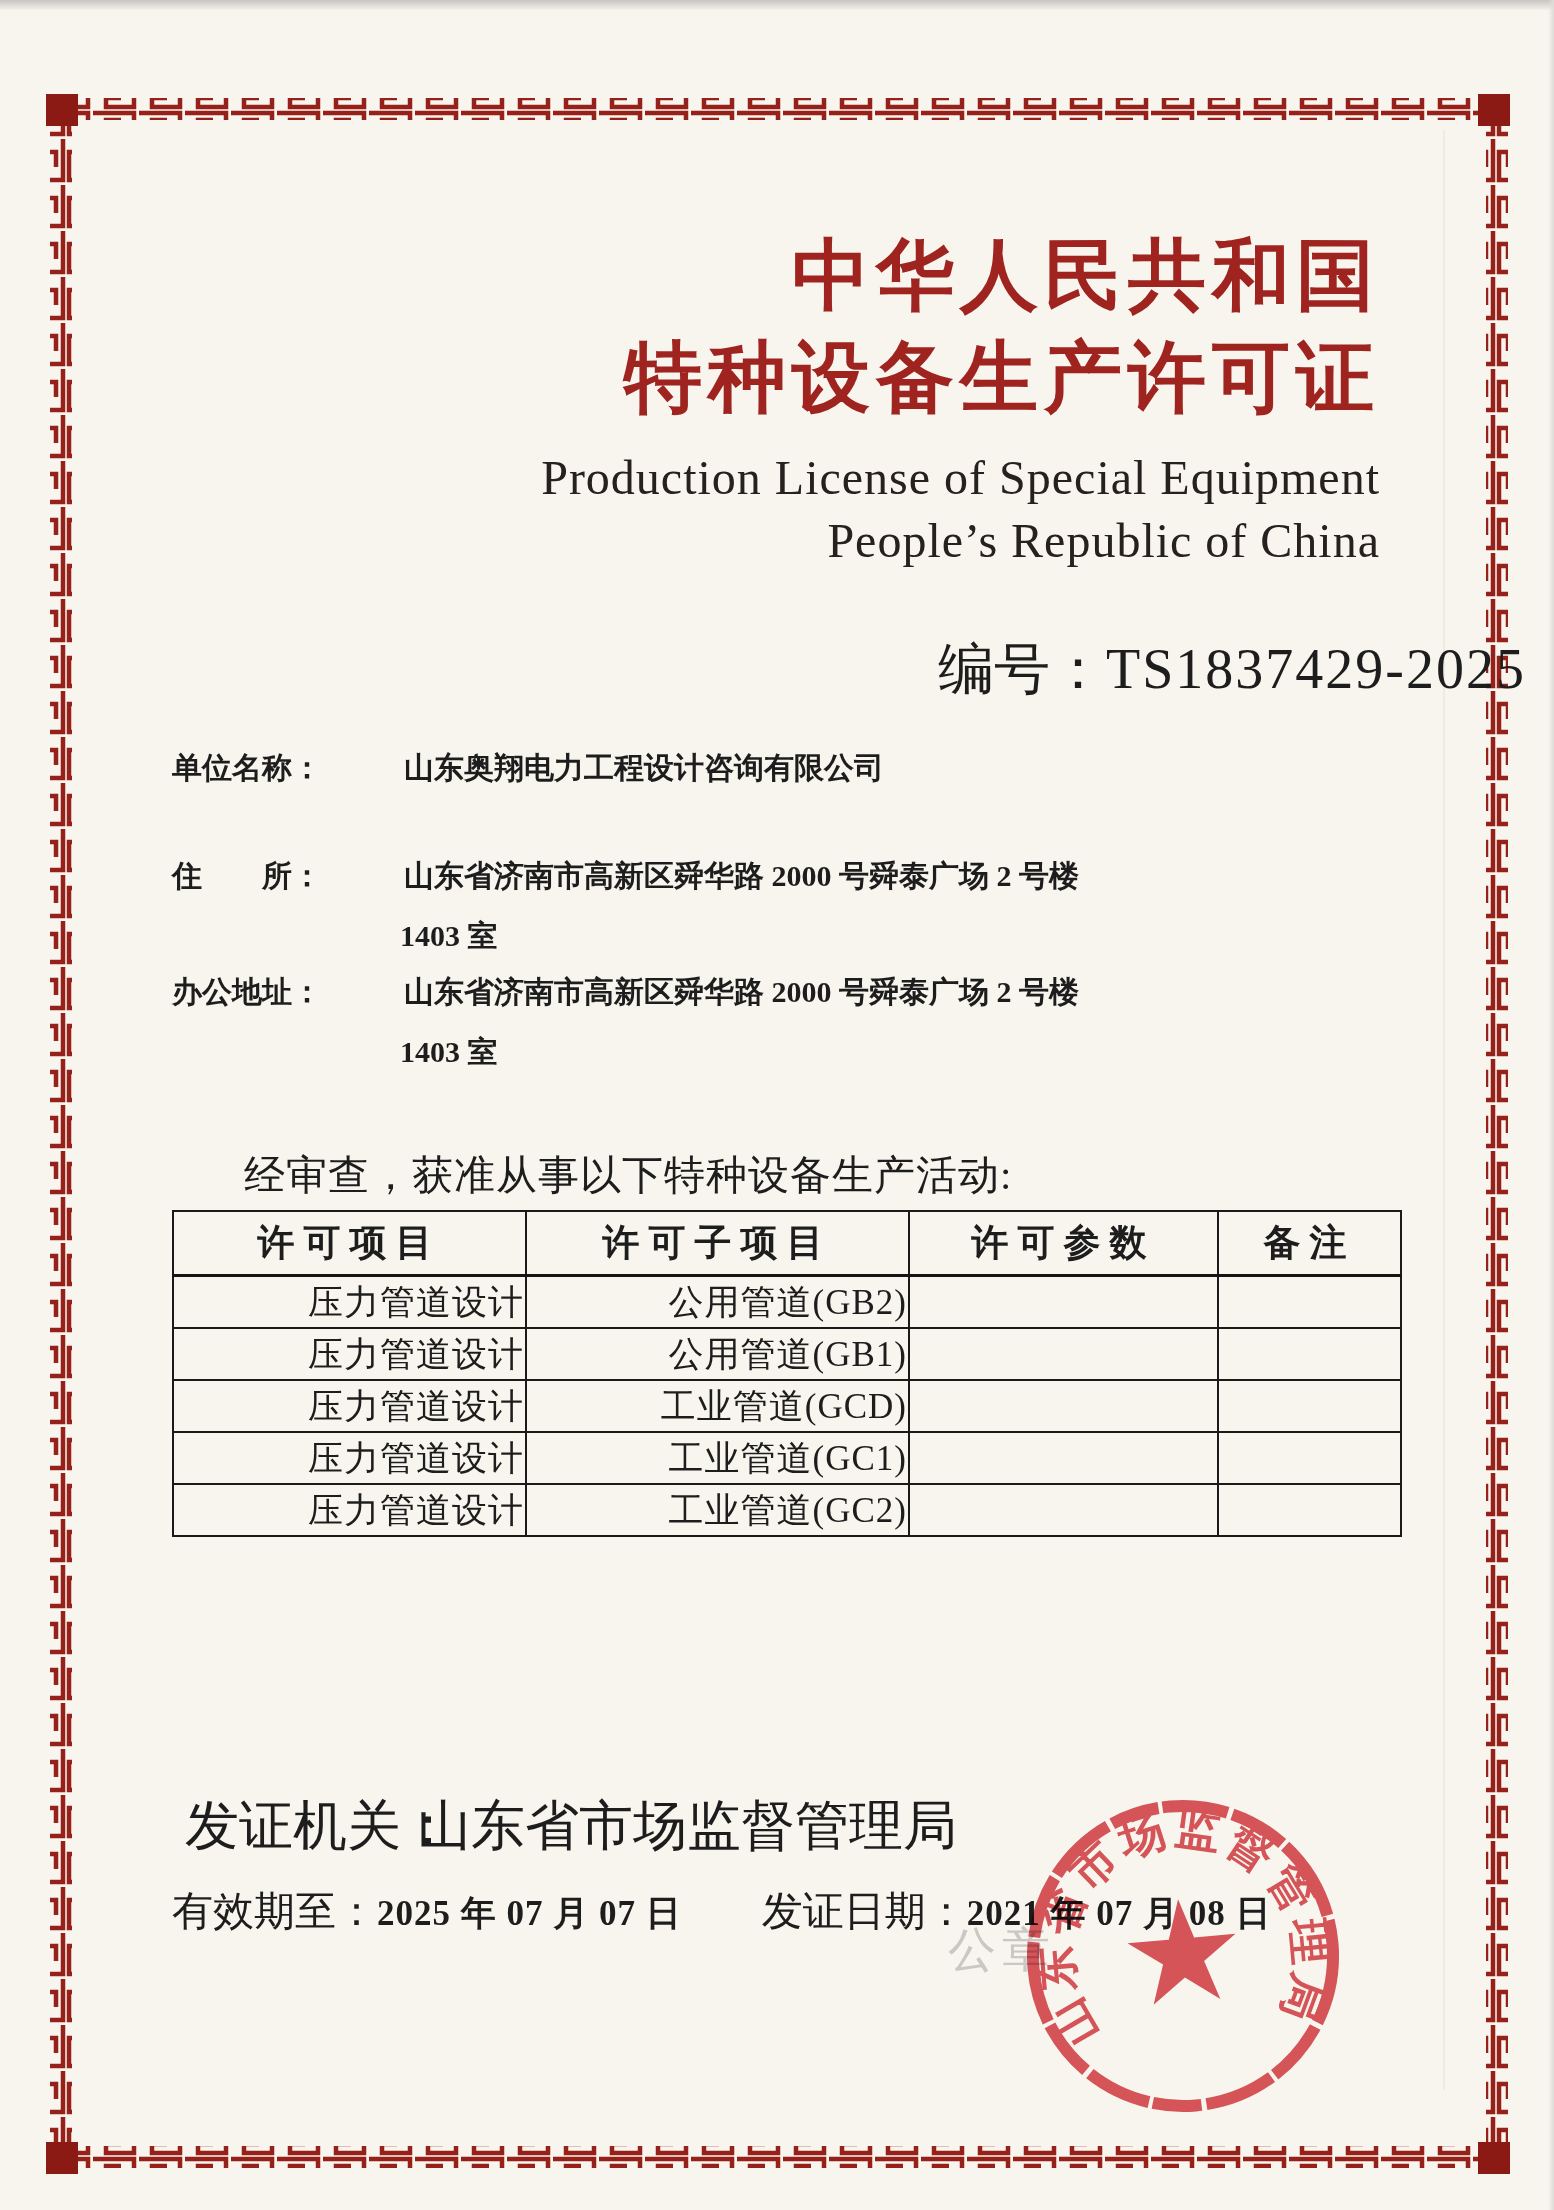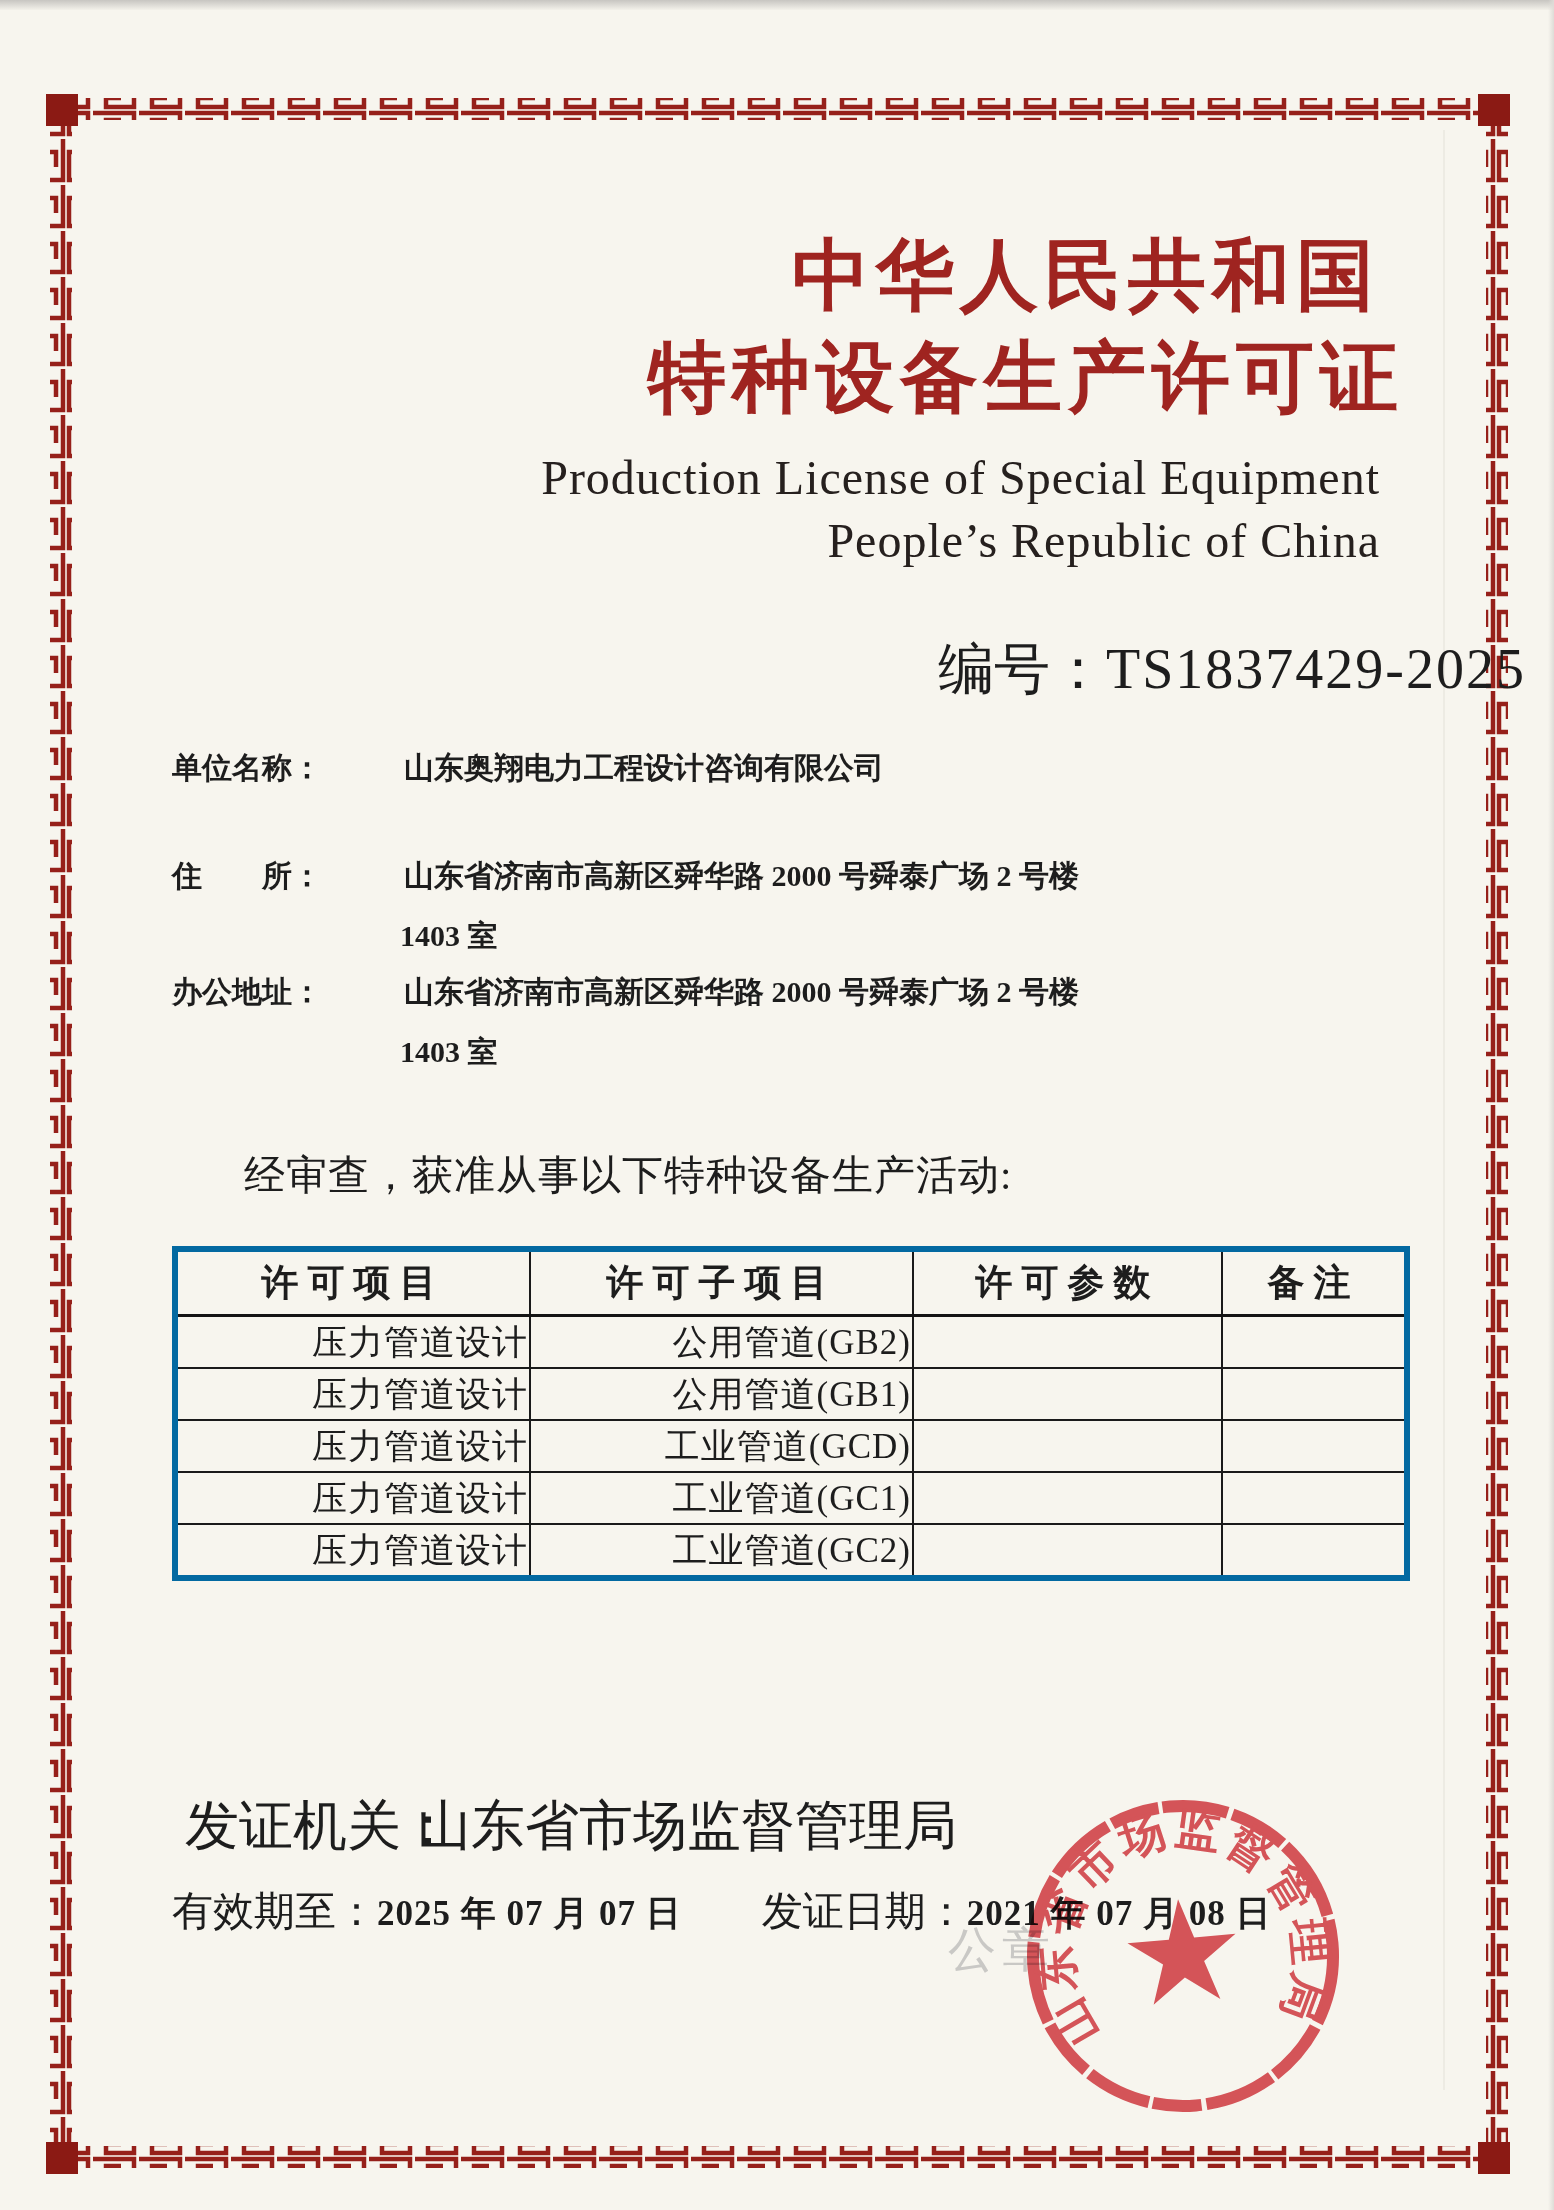--- a/index.html
+++ b/index.html
@@ -13,41 +13,41 @@
   .scan-right{position:absolute;right:0;top:0;width:6px;height:100%;
     background:linear-gradient(to left,#dedcd7,rgba(247,245,238,0));}
   .fold{position:absolute;left:1443px;top:130px;width:2px;height:1960px;
     background:rgba(60,50,40,0.05);}
   .border-svg{position:absolute;left:0;top:0;}
 
   .hline{position:absolute;left:0;width:1380px;text-align:right;white-space:nowrap;}
   .title{font-family:"Liberation Sans","DejaVu Sans",sans-serif;font-weight:bold;
     font-size:78px;color:#9f2420;letter-spacing:6px;}
   .t1{top:224px;}
-  .t2{top:326px;margin-left:24px;}
+  .t2{top:326px;}
   .subtitle{font-size:48px;color:#26201e;letter-spacing:1px;margin-top:36px;}
   .e1{top:414px;}
   .e2{top:477px;}
 
   .license-no{position:absolute;top:632px;left:938px;font-size:56px;white-space:nowrap;}
   .license-no .num{letter-spacing:2px;}
 
   .frow{position:absolute;left:172px;font-size:30px;white-space:nowrap;font-weight:bold;}
   .frow .lbl{display:inline-block;width:232px;}
   .cont{left:400px;}
   .r-company{top:748px;}
   .r-res1{top:856px;}
   .r-res2{top:916px;}
   .r-off1{top:972px;}
   .r-off2{top:1032px;}
 
   .statement{position:absolute;left:244px;top:1148px;font-size:41px;letter-spacing:1px;}
 
-  table.license{position:absolute;left:172px;top:1246px;width:1212px;
-    border-collapse:collapse;border:6px solid #0369a1;table-layout:fixed;
+  table.license{position:absolute;left:172px;top:1210px;width:1212px;
+    border-collapse:collapse;border:2px solid #0369a1;table-layout:fixed;
     font-size:35px;}
   table.license th{height:60px;font-weight:bold;letter-spacing:9px;
     border:2px solid #1a1a1a;border-bottom:3px solid #141414;text-align:center;font-size:37px;}
   table.license td{height:48px;border:2px solid #1a1a1a;text-align:right;
     letter-spacing:1px;}
   .c1{width:349px;} .c2{width:379px;} .c3{width:305px;} .c4{width:179px;}
 
   .authority{position:absolute;left:185px;top:1790px;font-size:54px;white-space:nowrap;}
   .authority .lbl{display:inline-block;width:232px;}
   .dates{position:absolute;left:172px;top:1884px;font-size:41px;white-space:nowrap;}

